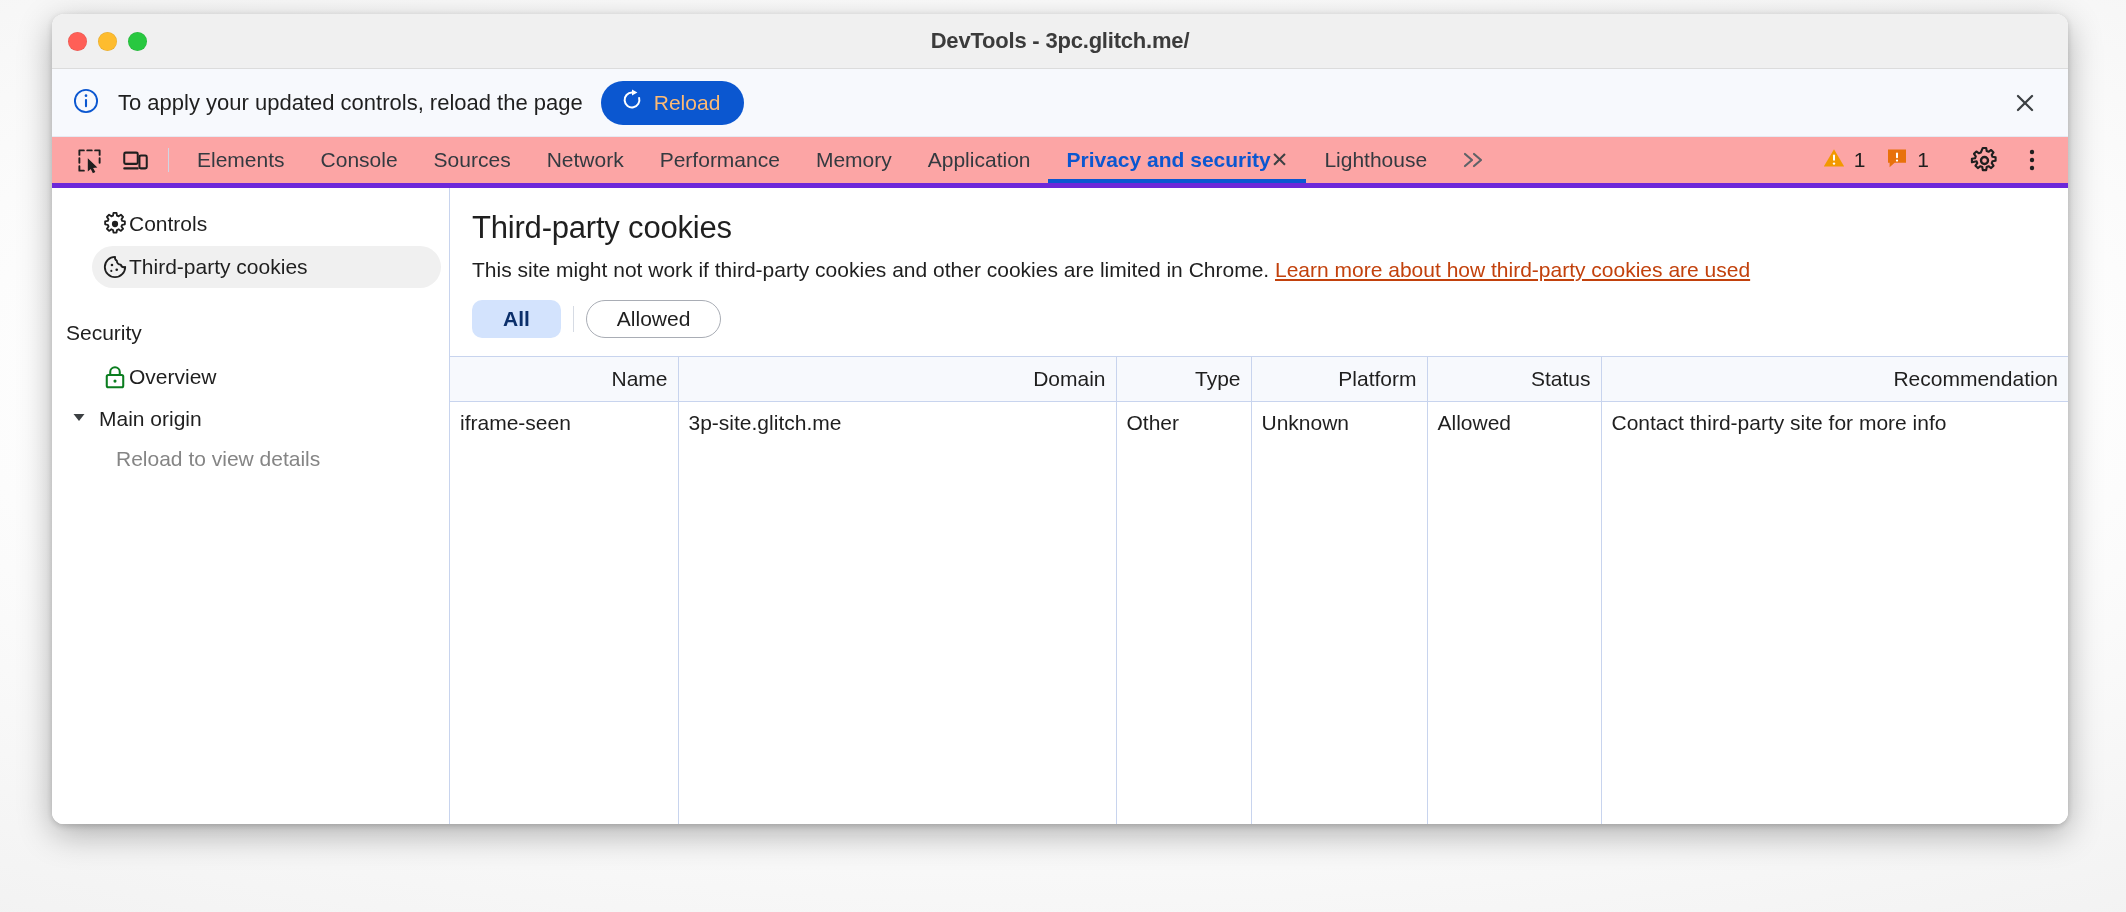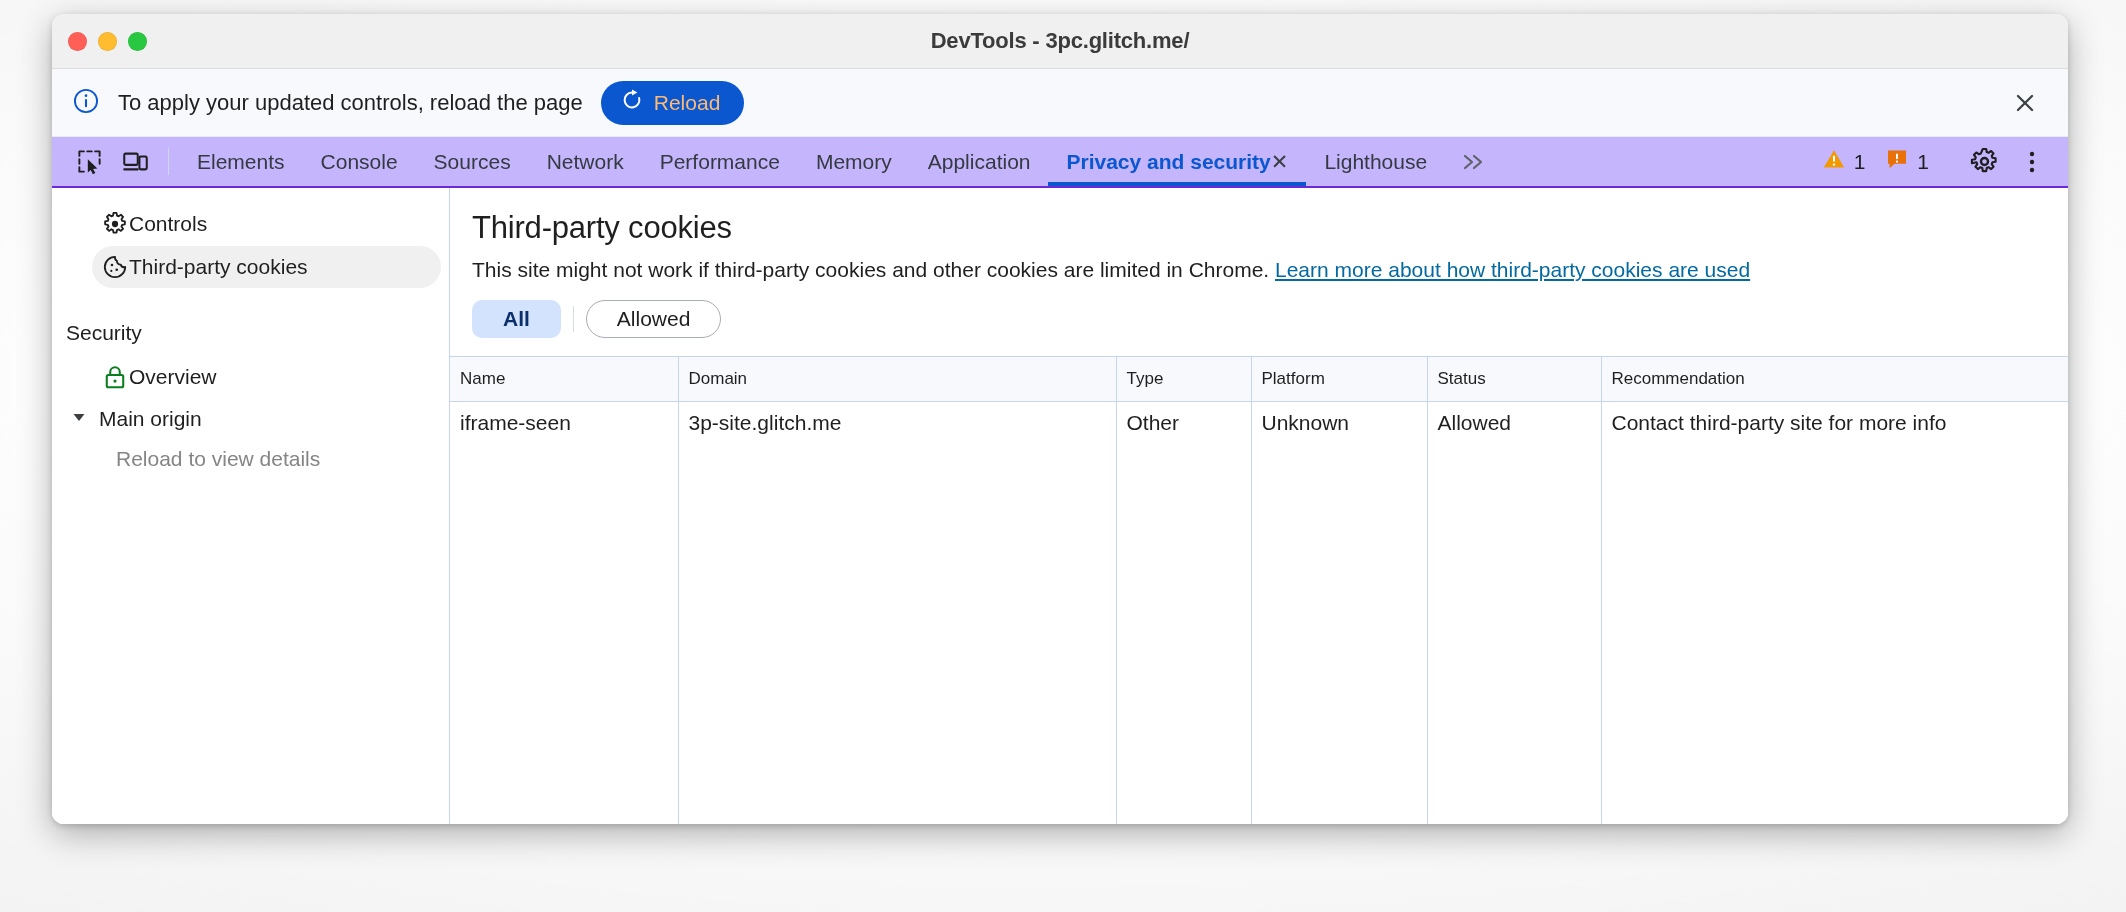--- a/index.html
+++ b/index.html
@@ -110,22 +110,22 @@
     flex: 0 0 auto;
     width: 34px; height: 34px;
     display: flex; align-items: center; justify-content: center;
     cursor: pointer;
   }
 
   
   #tabbar {
     flex: 0 0 51px;
     height: 51px;
-    background: #c4b5fd;
-    border-bottom: 2px solid #6d28d9;
+    background: #fca5a5;
+    border-bottom: 5px solid #6d28d9;
     display: flex;
     align-items: stretch;
     padding-left: 14px;
   }
   .tool-icon-btn {
     width: 46px;
     display: flex; align-items: center; justify-content: center;
     cursor: pointer;
   }
   .vdiv {
@@ -262,21 +262,21 @@
     letter-spacing: -0.2px;
     margin-bottom: 12px;
   }
   #main-desc {
     font-size: 21px;
     color: #1f1f1f;
     margin-bottom: 18px;
     white-space: nowrap;
   }
   #learn-more-link {
-    color: #0369a1;
+    color: #c2410c;
     text-decoration: underline;
     cursor: pointer;
   }
   #filter-row {
     display: flex;
     align-items: center;
     gap: 0;
     padding-bottom: 18px;
   }
   .chip {
@@ -318,23 +318,23 @@
   table#cookie-table {
     width: 100%;
     border-collapse: collapse;
     table-layout: fixed;
     height: 100%;
   }
   #cookie-table thead th {
     background: #f7f9fd;
     border-bottom: 1px solid #c8d4ee;
     border-right: 1px solid #c8d4ee;
-    text-align: left;
+    text-align: right;
     font-weight: normal;
-    font-size: 17px;
+    font-size: 21px;
     color: #1f1f1f;
     height: 44px;
     padding: 0 10px;
     white-space: nowrap;
   }
   #cookie-table thead th:last-child { border-right: none; }
   #cookie-table tbody td {
     border-right: 1px solid #c8d4ee;
     font-size: 21px;
     color: #1f1f1f;

